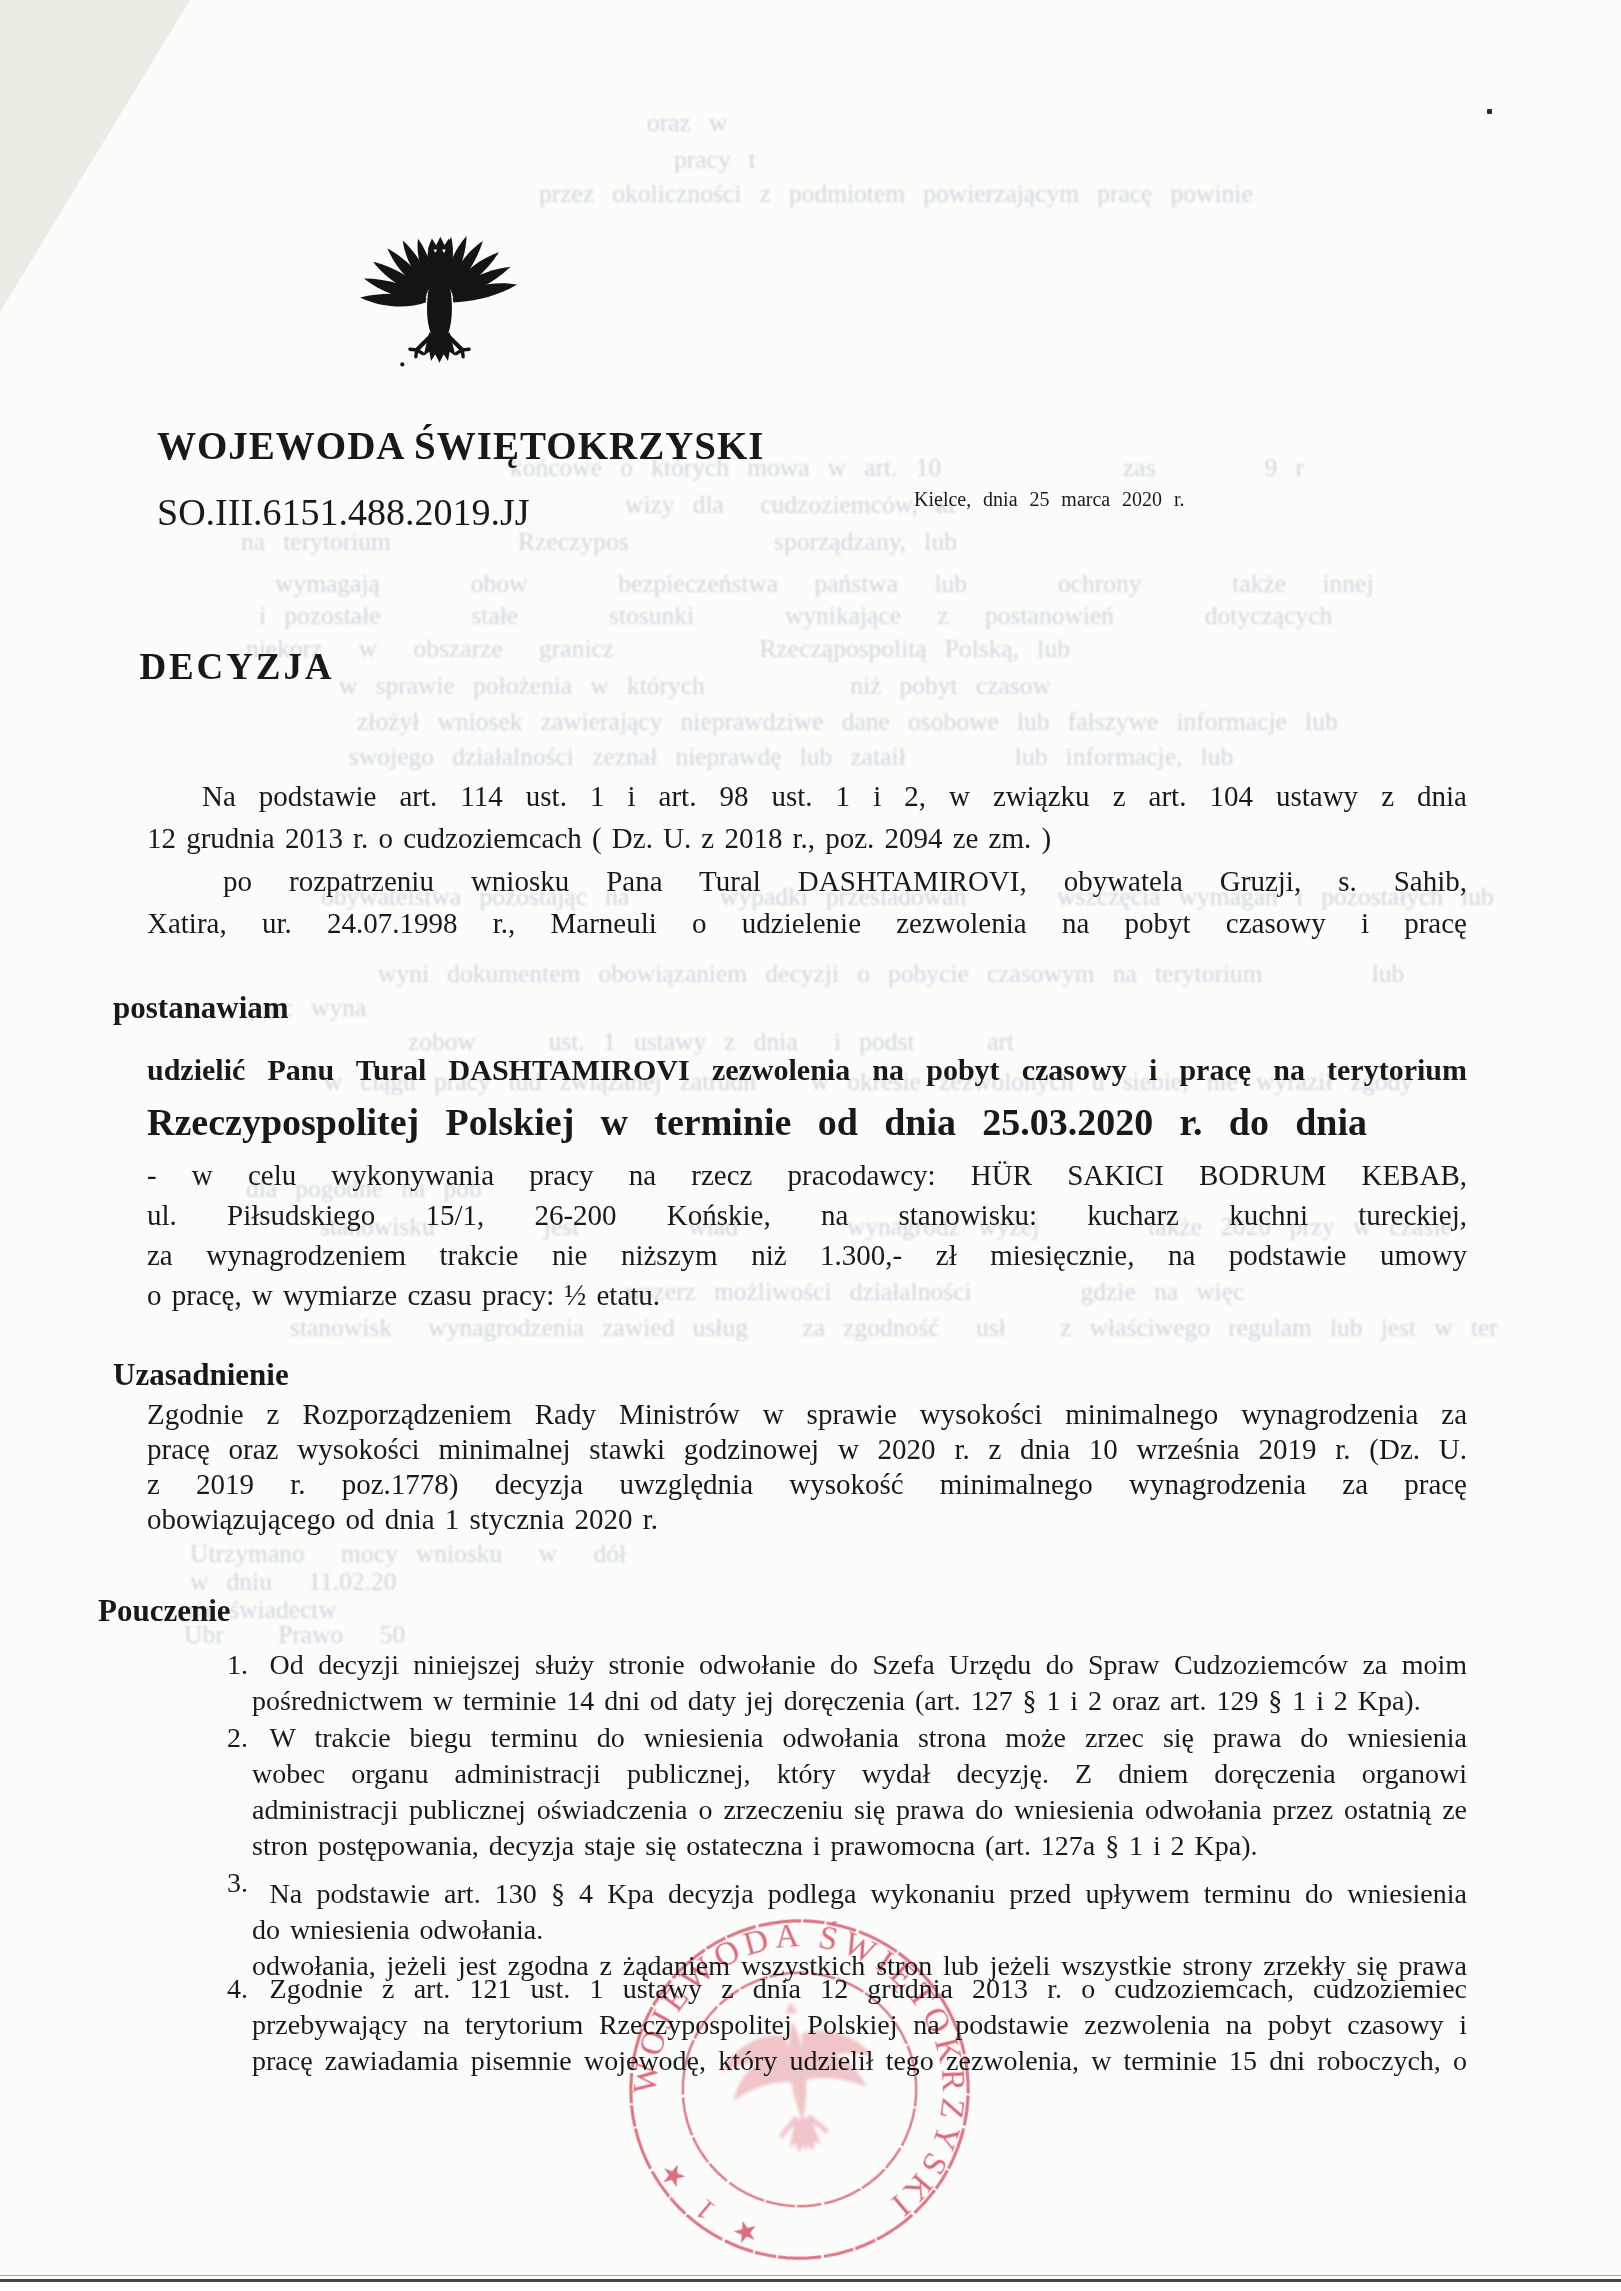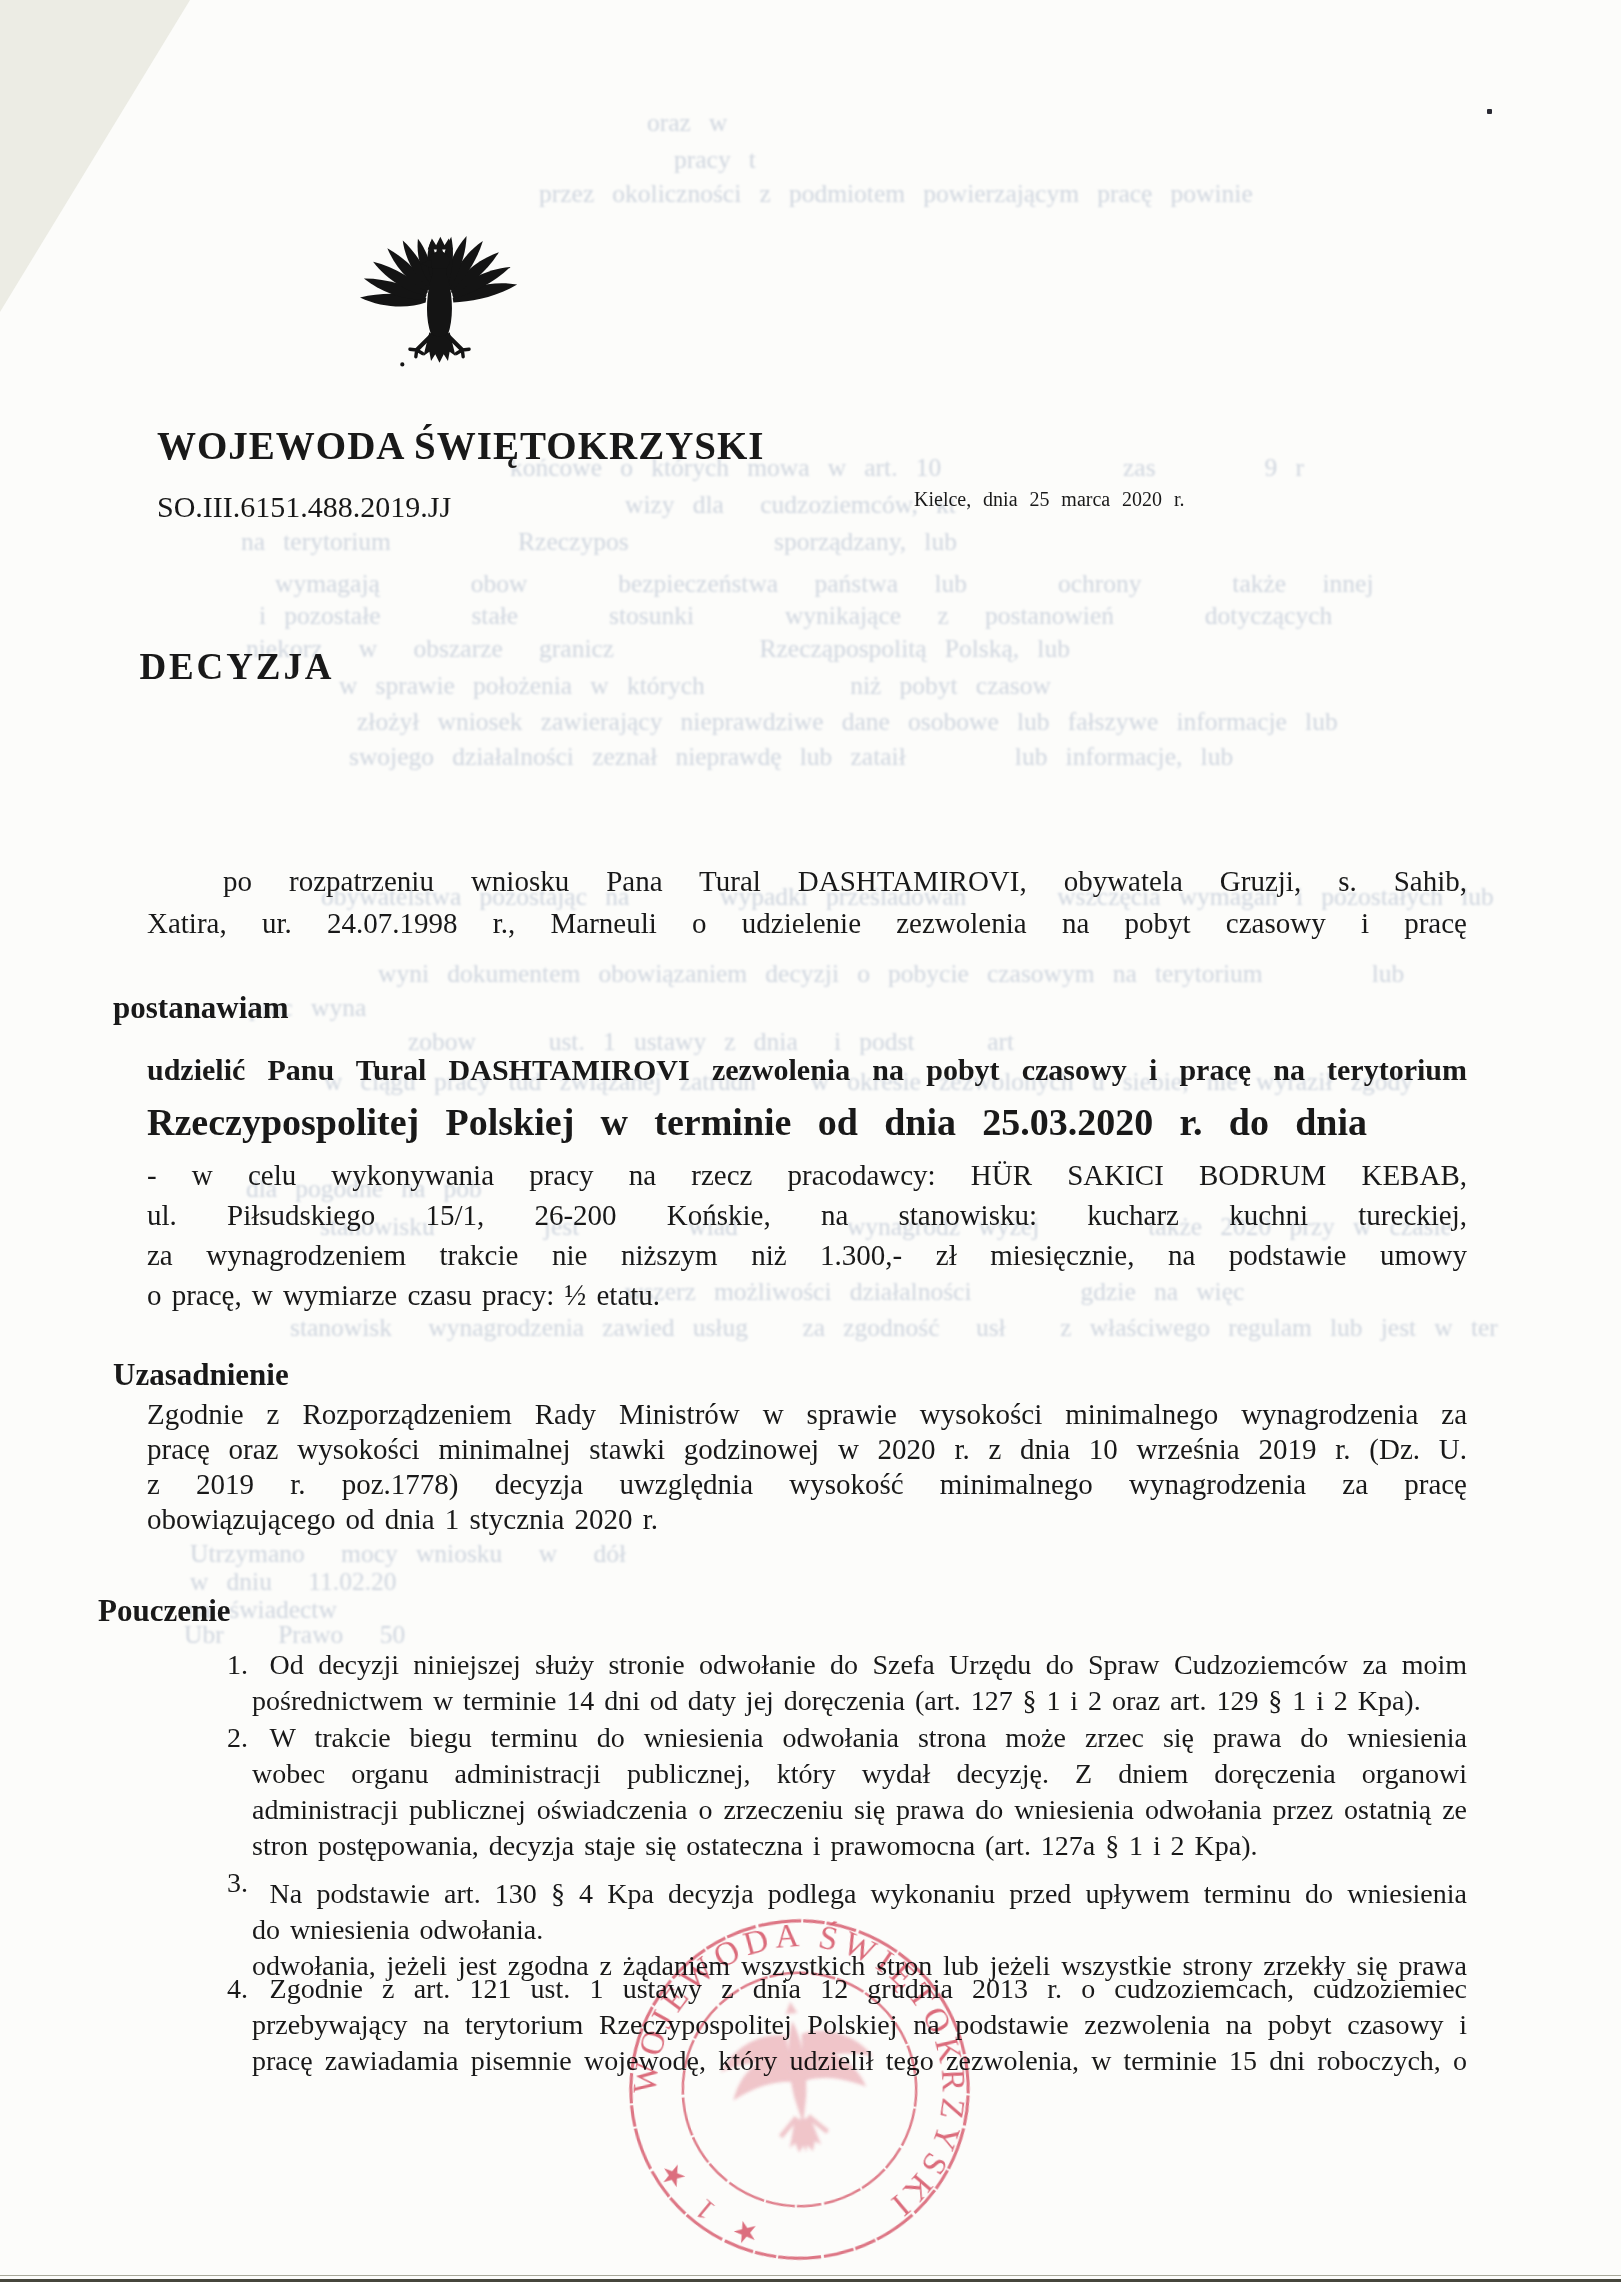--- a/index.html
+++ b/index.html
@@ -15,21 +15,21 @@
   .speck{position:absolute;width:4.9px;height:4.9px;background:#2a2a33;border-radius:1px;}
   .page-edge-a{position:absolute;left:0;width:1621px;height:1px;background:#a8a89a;}
   .page-edge-b{position:absolute;left:0;width:1621px;height:2.9px;background:#46463c;}
   .below-edge{position:absolute;left:0;width:1621px;background:#ffffff;}
   
   .bleed{position:absolute;color:#93a2ba;opacity:.42;filter:blur(1.1px);
     font-size:25.5px;white-space:pre;word-spacing:11.8px;z-index:1;}
   
   .org{position:absolute;left:157px;top:423px;font-size:39px;font-weight:bold;
     letter-spacing:1px;z-index:2;}
-  .refnum{position:absolute;left:157px;top:490px;font-size:30px;z-index:2;}
+  .refnum{position:absolute;left:157px;top:490px;font-size:38px;z-index:2;}
   .pdate{position:absolute;left:914px;top:488px;font-size:20px;word-spacing:6.9px;z-index:2;}
   
   .h-center{position:absolute;left:157px;width:1320px;text-align:left;
     font-weight:bold;z-index:2;}
   
   .block{position:absolute;left:147px;width:1320px;z-index:2;}
   .ln{font-size:29px;line-height:var(--lh,41px);height:var(--lh,41px);
     text-align:justify;word-spacing:2.9px;overflow:hidden;}
   .j{text-align-last:justify;}
   .item{position:absolute;left:147px;width:1320px;z-index:2;}
@@ -116,20 +116,24 @@
       <path d="M127,147 l8,-1 m-8,1 l1,8 m-1,-8 l-7,4" stroke="#141414" stroke-width="4" fill="none" stroke-linecap="round"></path>
     </g>
   </svg>
 
   <div class="org">WOJEWODA ŚWIĘTOKRZYSKI</div>
   <div class="refnum">SO.III.6151.488.2019.JJ</div>
   <div class="pdate">Kielce, dnia 25 marca 2020 r.</div>
 
   <div class="h-center" style="top:645px;font-size:37px;letter-spacing:2.9px;transform:translateX(-17.6px);">DECYZJA</div>
 
+  <div class="block" style="top:775px;--lh:42px;">
+    <div class="ln j" style="text-indent:55px;">Na podstawie art. 114 ust. 1 i art. 98 ust. 1 i 2, w związku z art. 104 ustawy z dnia</div>
+    <div class="ln">12 grudnia 2013 r. o cudzoziemcach ( Dz. U. z 2018 r., poz. 2094 ze zm. )</div>
+  </div>
 
   <div class="block" style="top:860px;--lh:42px;">
     <div class="ln j" style="text-indent:76px;">po rozpatrzeniu wniosku Pana Tural DASHTAMIROVI, obywatela Gruzji, s. Sahib,</div>
     <div class="ln j">Xatira, ur. 24.07.1998 r., Marneuli o udzielenie zezwolenia na pobyt czasowy i pracę</div>
   </div>
 
   <div class="h-center" style="top:990px;font-size:31px;transform:translateX(-44px);">postanawiam</div>
 
   <div class="block" style="top:1043px;--lh:53px;font-weight:bold;">
     <div class="ln j" style="font-size:30px;">udzielić Panu Tural DASHTAMIROVI zezwolenia na pobyt czasowy i pracę na terytorium</div>

